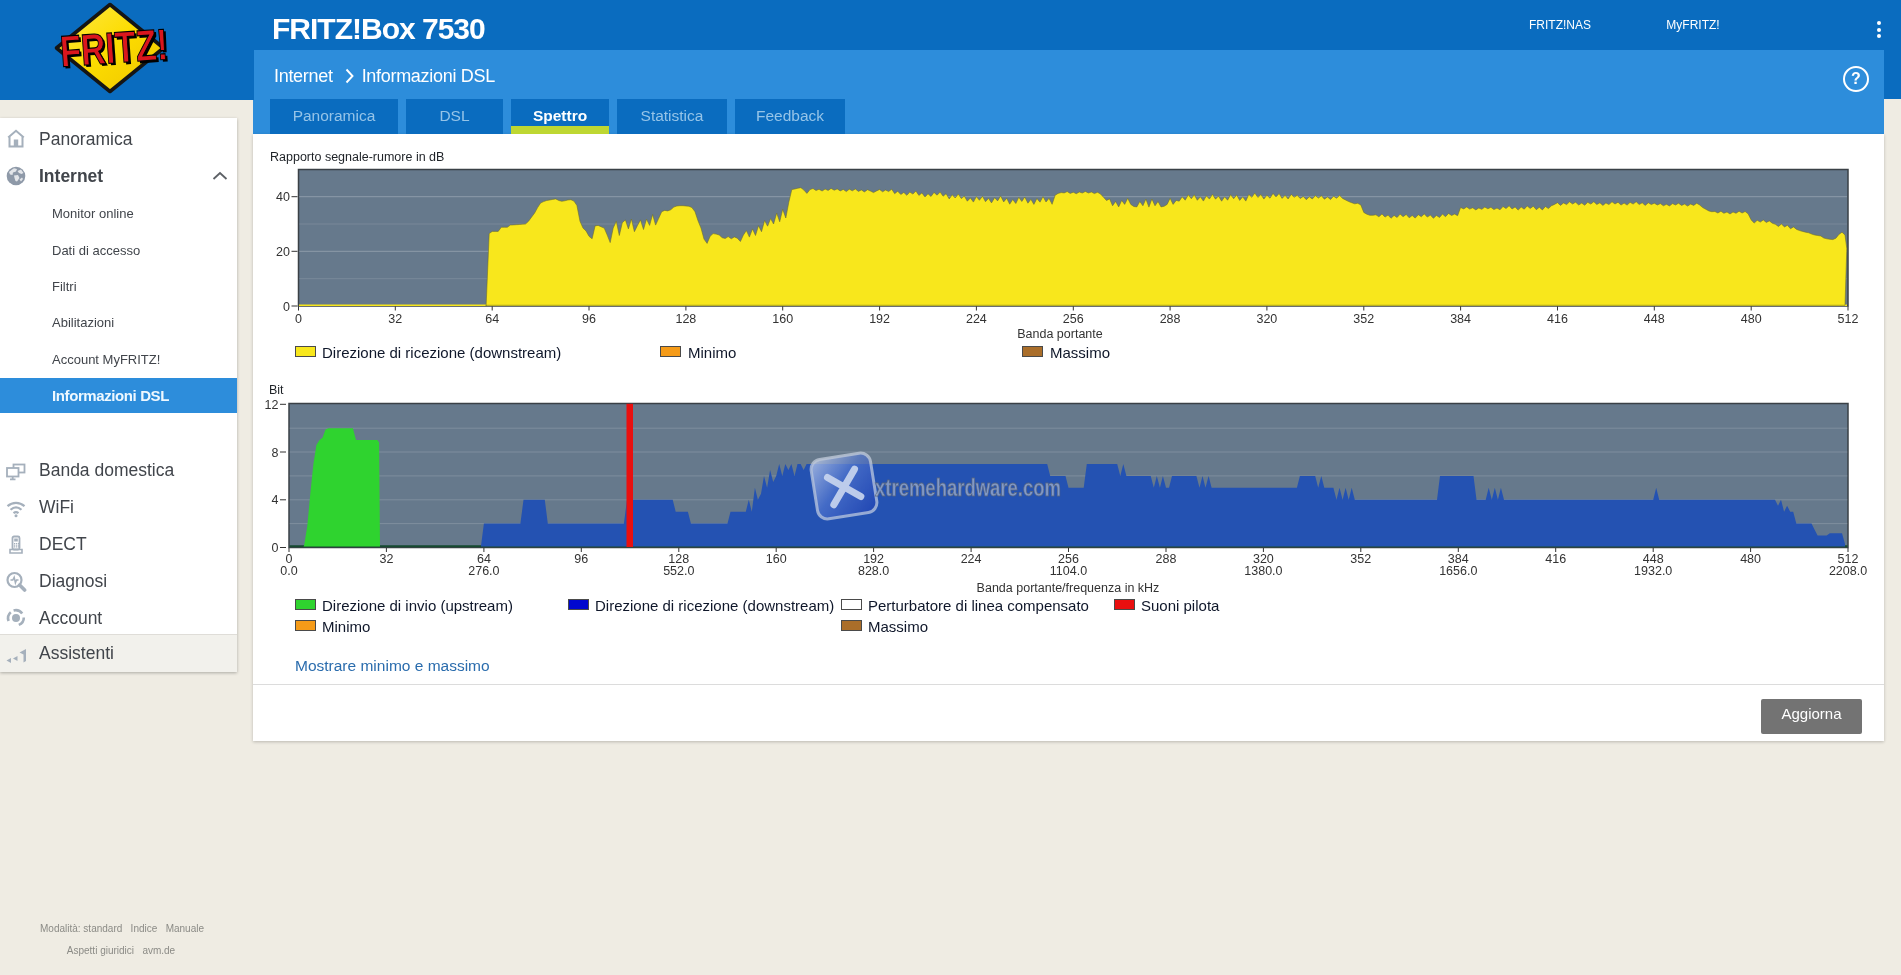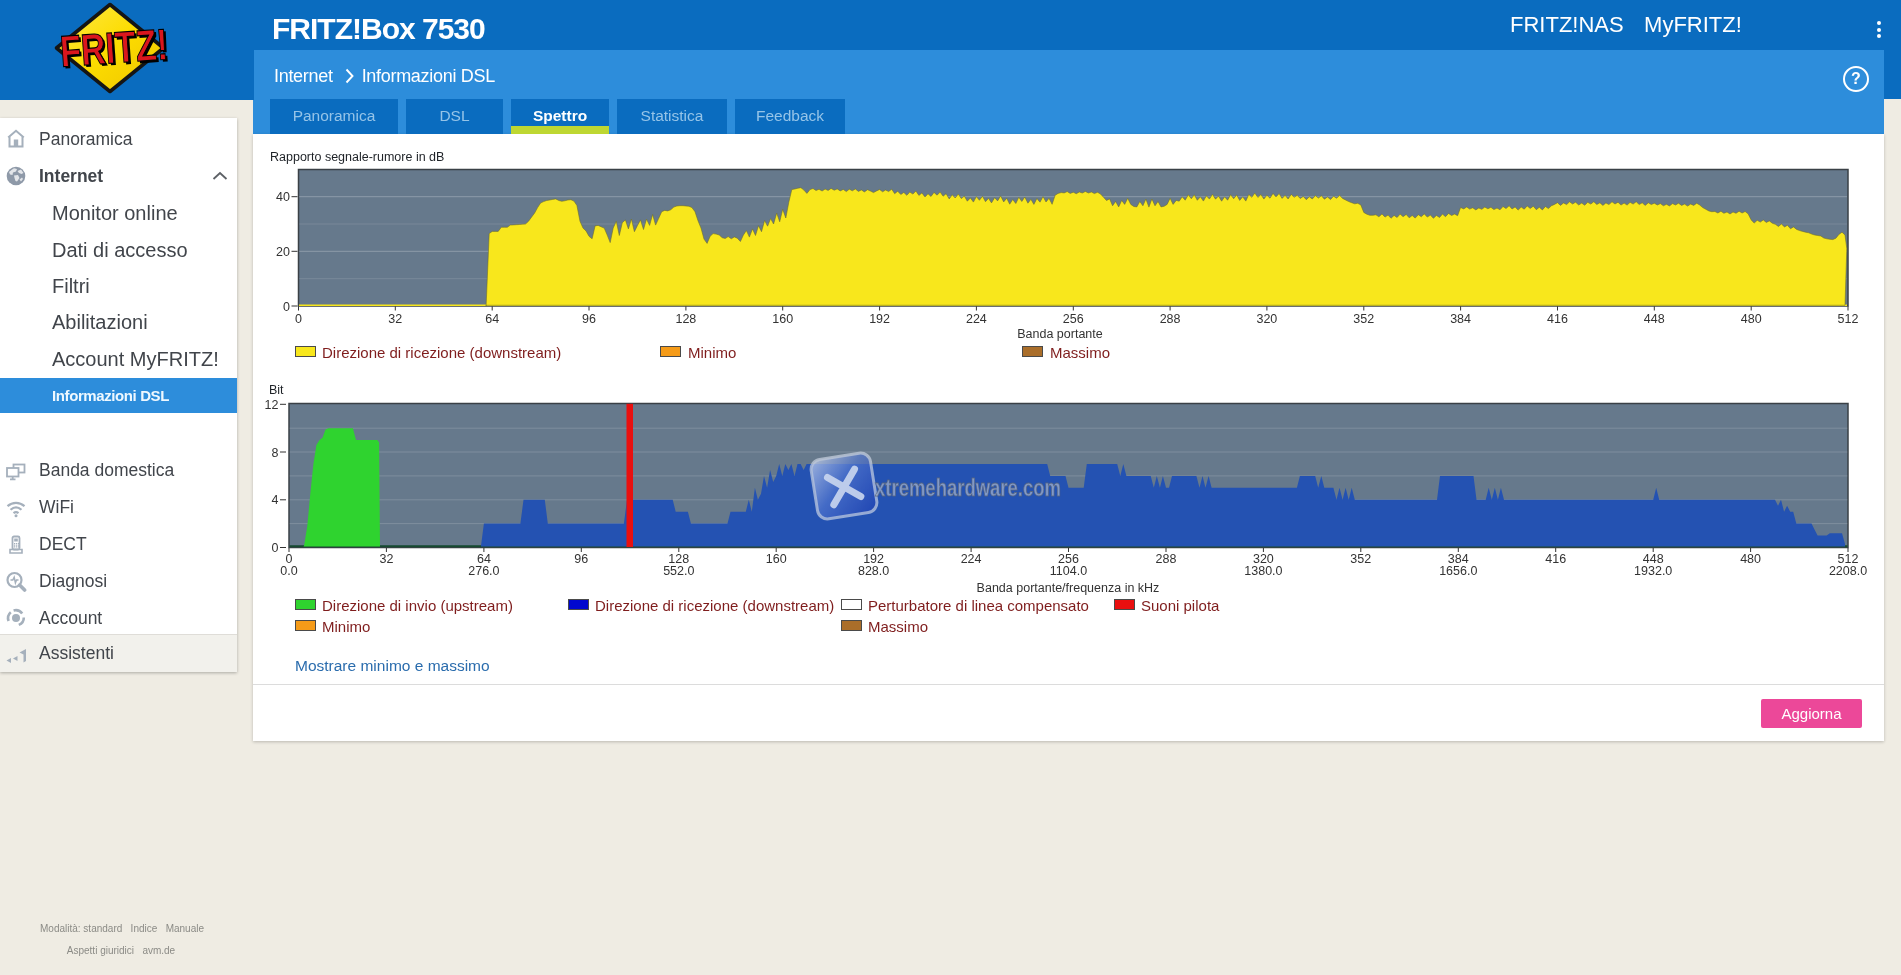--- a/index.html
+++ b/index.html
@@ -2,47 +2,47 @@
 <html><head><meta charset="utf-8">
 <style>
 *{margin:0;padding:0;box-sizing:border-box}
 html,body{width:1901px;height:975px;overflow:hidden;font-family:"Liberation Sans",sans-serif;background:#efece3;position:relative}
 .abs{position:absolute}
 #topbar{left:0;top:0;width:1901px;height:50px;background:#0a6cbf}
 #rightstrip{left:1884px;top:50px;width:17px;height:49px;background:#0a6cbf}
 #logobox{left:0;top:0;width:254px;height:100px;background:#0a6cbf}
 #bluebar{left:253px;top:50px;width:1631px;height:84px;background:#2d8ddb}
 #htitle{left:272px;top:12px;color:#fff;font-size:30px;font-weight:bold;letter-spacing:-1px}
-.hlink{top:0;height:50px;line-height:50px;color:#fff;font-size:22px;text-align:center}
+.hlink{top:0;height:50px;line-height:50px;color:#fff;font-size:12px;text-align:center}
 #dots{left:1875px;top:21px;width:8px;height:18px}
 #dots i{display:block;width:4px;height:4px;border-radius:50%;background:#fff;margin:0 auto 2.6px}
 #crumb{left:274px;top:63px;height:26px;line-height:26px;color:#fff;font-size:18px;letter-spacing:-0.3px}
 #crumb b{font-weight:normal}
 #help{left:1843px;top:66px;width:26px;height:26px;border:2.5px solid #fff;border-radius:50%;color:#fff;text-align:center;line-height:21px;font-size:16px;font-weight:bold}
 #tabs{left:253px;top:99px;width:1631px;height:35px}
 .tab{position:absolute;top:0;height:35px;background:#0a6cbf;color:#95c4e8;font-size:15.5px;text-align:center;line-height:33px}
 .tab.active{color:#fff;font-weight:bold;background:linear-gradient(#0a6cbf 27px,#bed732 27px)}
 #sidebar{left:0;top:118px;width:237px;height:554px;background:#fff;box-shadow:0 1px 3px rgba(0,0,0,.28)}
 .mi{position:absolute;left:0;width:237px;height:37px;line-height:37px;color:#41454b;font-size:17.5px}
 .mi .lab{position:absolute;left:39px;top:0;white-space:nowrap}
-.mi.sub{font-size:20px}
+.mi.sub{font-size:13px}
 .mi.sub .lab{left:52px}
 .mi.sel{background:#2d8ddb;color:#eef8ff;font-weight:bold;font-size:15px;letter-spacing:-0.4px}
 .mi.sel .lab{left:52px}
 .mi svg{position:absolute;left:5px;top:50%;margin-top:-11px}
 .mi svg.chev{left:auto;right:12px;top:50%;margin-top:-18.5px}
 #assist{left:0;top:634px;width:237px;height:38px;background:#f2f1ec;border-top:1px solid #dfddd8;line-height:37px;color:#41454b;font-size:17.5px}
 #assist .lab{position:absolute;left:39px;top:0}
 #assist svg{position:absolute;left:5px;top:50%;margin-top:-11px}
 #card{left:253px;top:134px;width:1631px;height:607px;background:#fff;box-shadow:0 1px 3px rgba(0,0,0,.22)}
 #chartsvg{left:253px;top:134px}
-.ltxt{color:#7f1d1d;font-size:15px;position:absolute;height:15px;line-height:15px}
+.ltxt{color:#0f172a;font-size:15px;position:absolute;height:15px;line-height:15px}
 .sw{position:absolute;width:21px;height:11px;border:1px solid #4a4a4a}
 #mostra{left:295px;top:657px;color:#2a6cad;font-size:15.5px}
-#aggiorna{left:1761px;top:699px;width:101px;height:29px;background:#ec4899;color:#fff;font-size:15px;text-align:center;line-height:29px;border-radius:2px}
+#aggiorna{left:1761px;top:699px;width:101px;height:35px;background:#737373;color:#fff;font-size:15px;text-align:center;line-height:29px;border-radius:2px}
 .foot{color:#8b8b86;font-size:10px;height:16px;line-height:16px;white-space:nowrap}
 </style></head>
 <body>
 <div class="abs" id="topbar"></div>
 <div class="abs" id="rightstrip"></div>
 <div class="abs" id="bluebar"></div>
 <div class="abs" id="logobox"><svg width="254" height="100" viewBox="0 0 254 100">
       <defs>
         <linearGradient id="dg" x1="0" y1="0" x2="1" y2="1">
           <stop offset="0" stop-color="#ffe94a"></stop>

